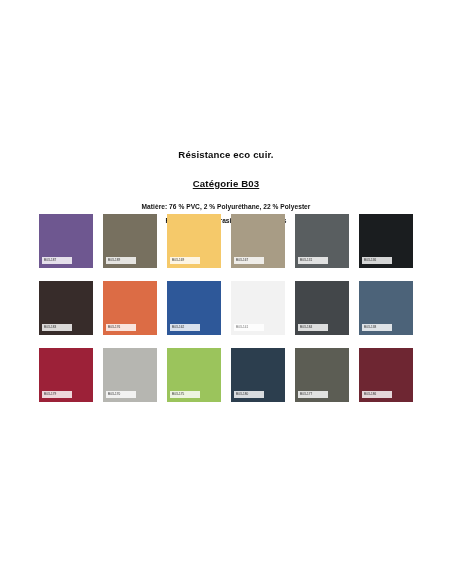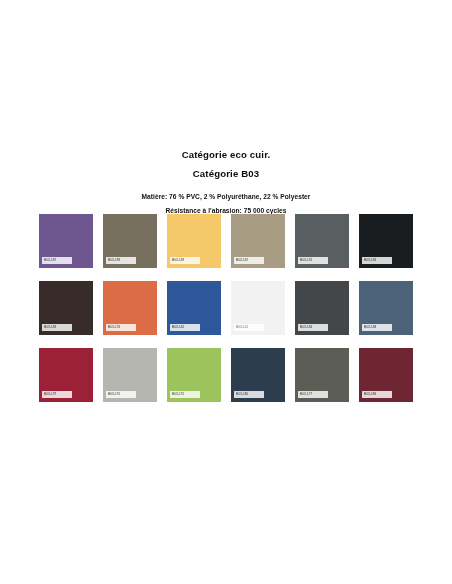--- a/index.html
+++ b/index.html
@@ -33,21 +33,22 @@
     text-align: center;
   }
   .title-line {
     font-size: 9.6px;
     font-weight: bold;
     line-height: 14px;
     letter-spacing: 0.15px;
     color: #0d0d0d;
   }
   .title-line.second {
-    margin-top: 5px;
+    margin-top: 15px;
+    text-decoration: underline;
   }
   .spec-line {
     font-size: 6.6px;
     font-weight: bold;
     line-height: 12px;
     letter-spacing: 0.05px;
     color: #121212;
   }
   .spec-line.first {
     margin-top: 10px;
@@ -90,21 +91,21 @@
     background: rgba(255, 255, 255, 0.82);
     white-space: nowrap;
   }
 </style>
 </head>
 <body>
 
 <div class="sheet">
 
   <div class="header">
-    <div class="title-line">Catégorie eco cuir.</div>
+    <div class="title-line">Résistance eco cuir.</div>
     <div class="title-line second">Catégorie B03</div>
     <div class="spec-line first">Matière: 76 % PVC, 2 % Polyuréthane, 22 % Polyester</div>
     <div class="spec-line second">Résistance à l'abrasion: 75 000 cycles</div>
   </div>
 
   <div class="grid" id="swatch-grid">
       <div class="swatch" style="background: rgb(110, 87, 144);">
         <div class="swatch-ref" style="color: rgb(43, 43, 43);">B03-187</div>
       </div>
       <div class="swatch" style="background: rgb(119, 112, 95);">

